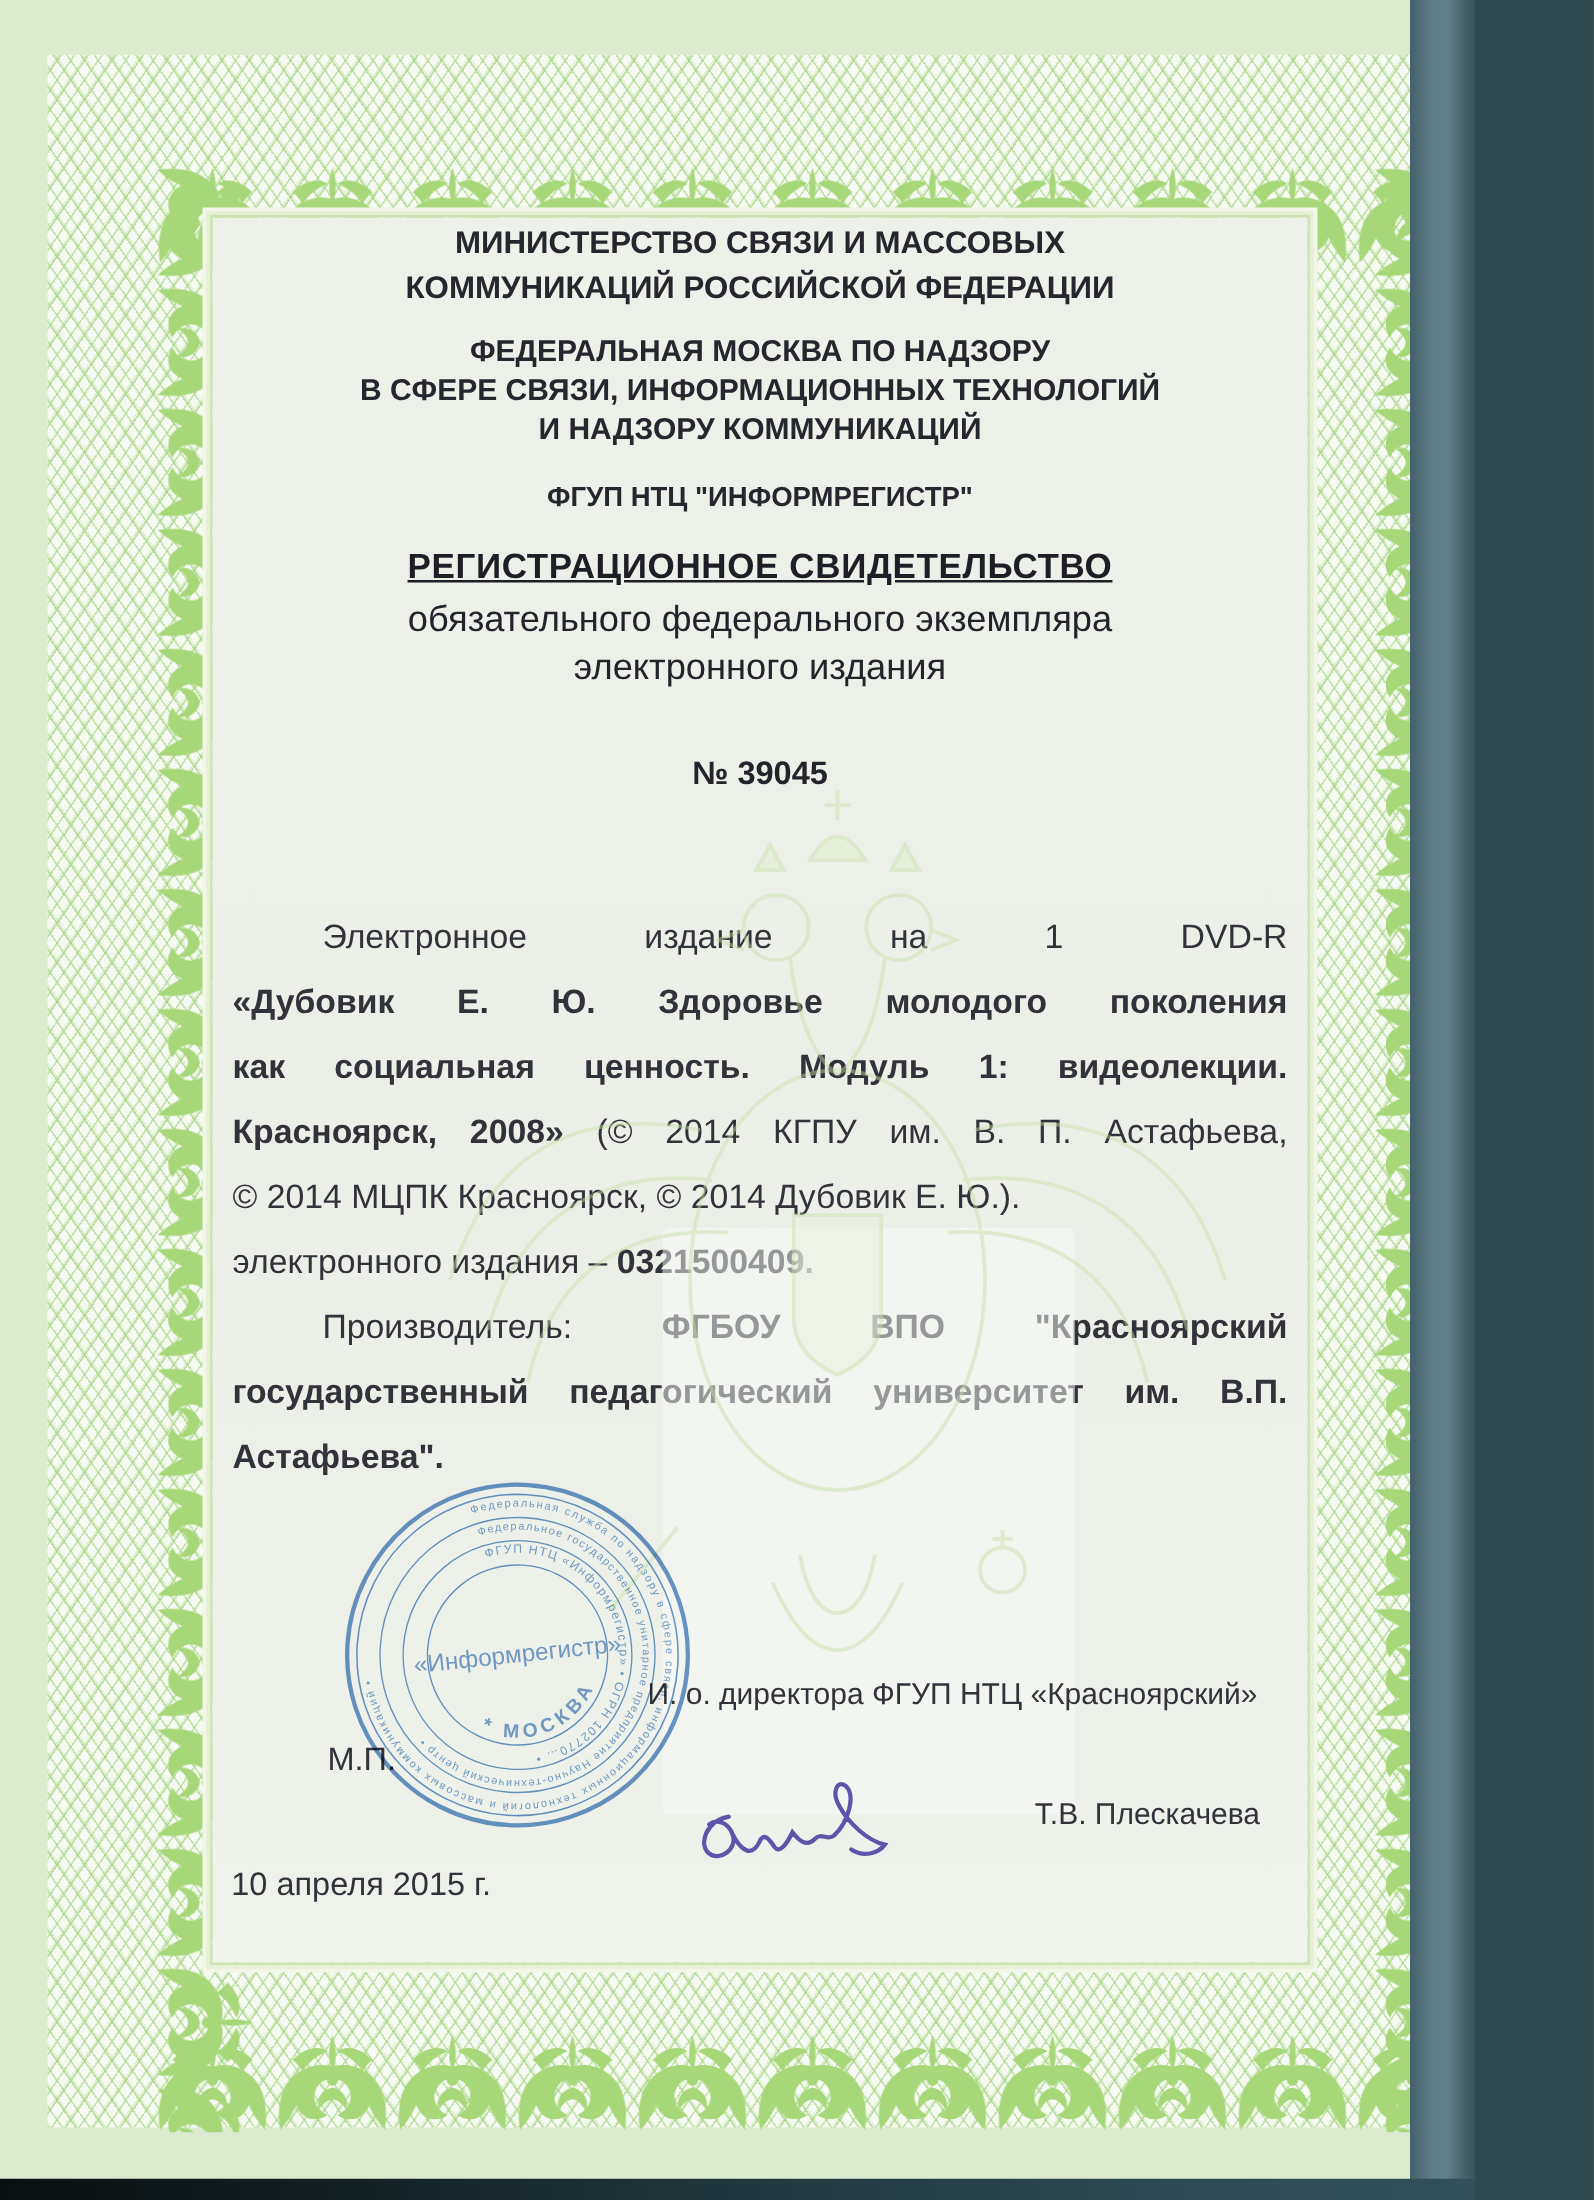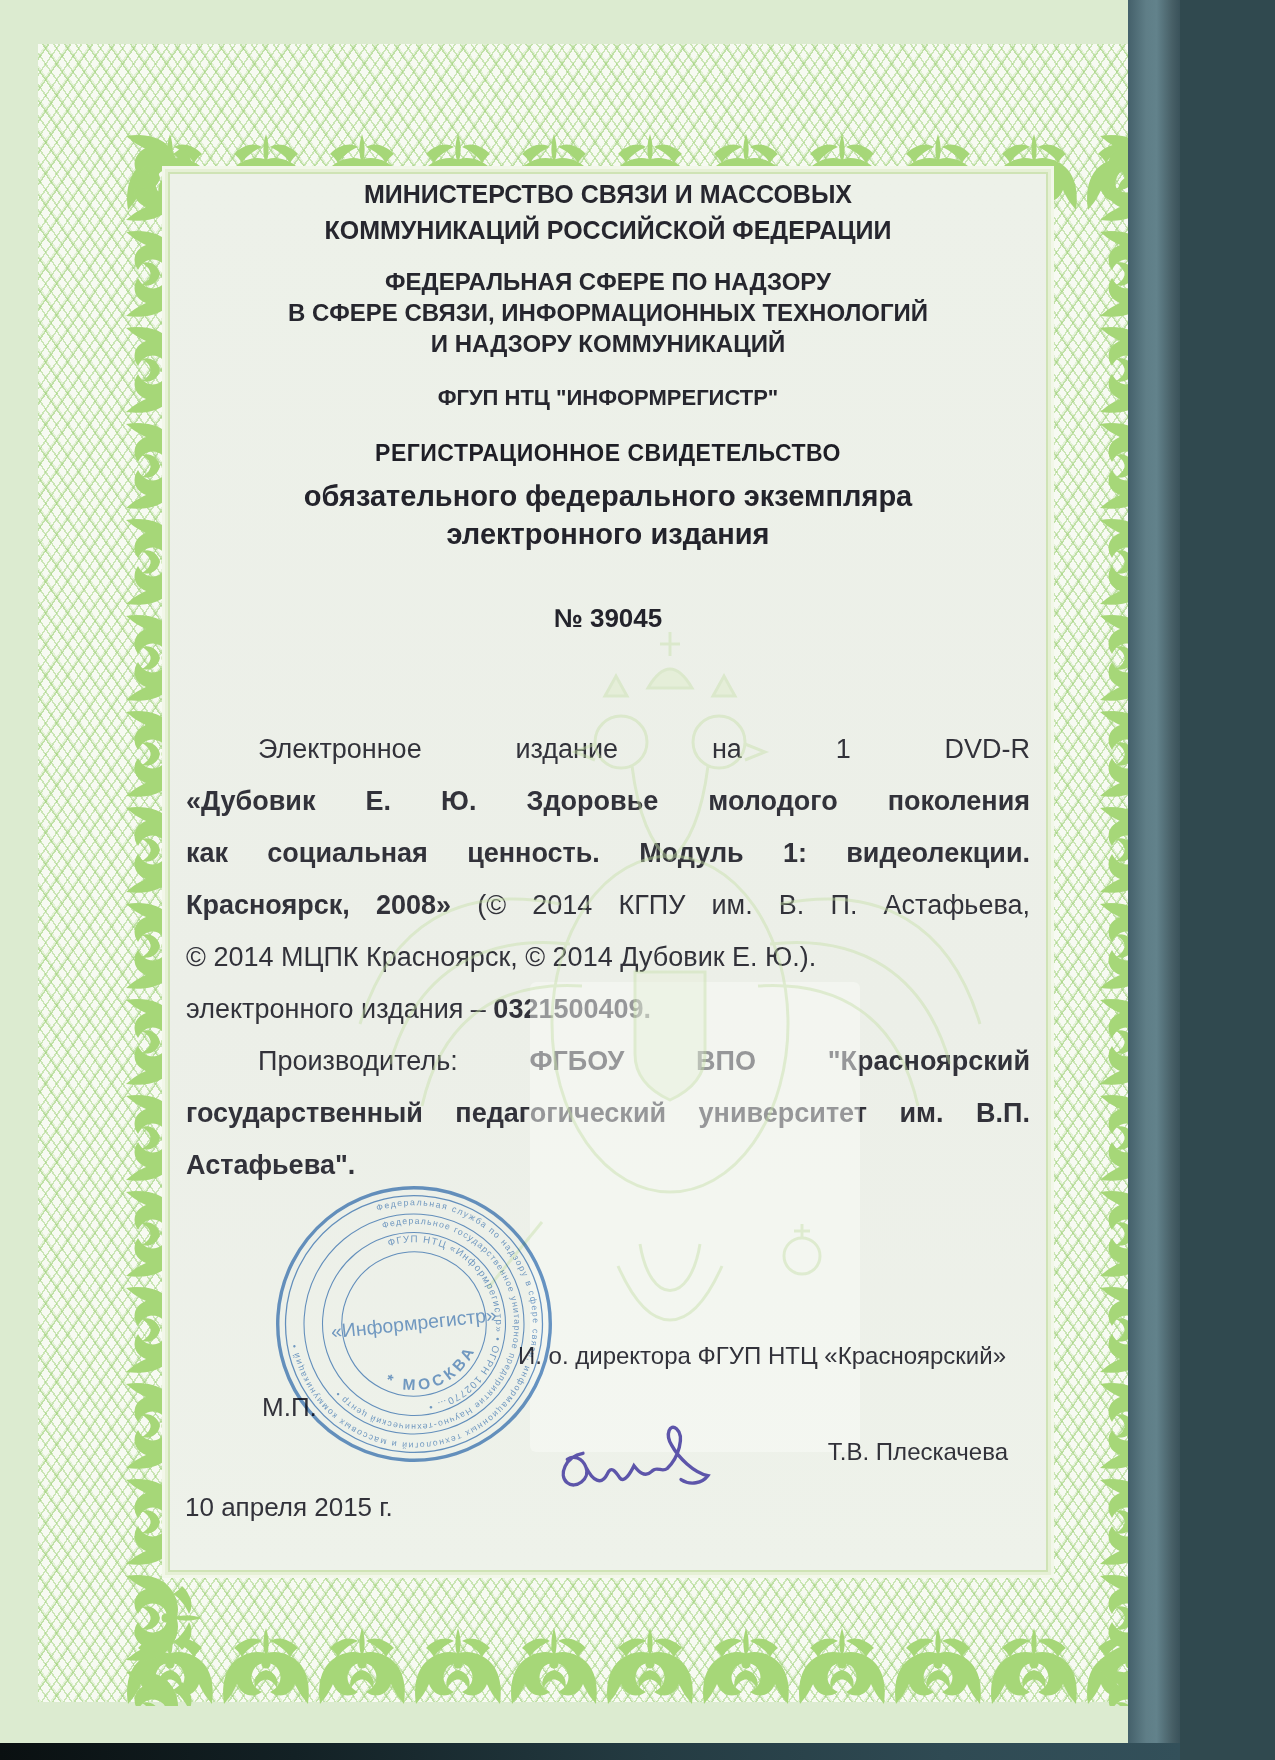--- a/index.html
+++ b/index.html
@@ -28,22 +28,22 @@
         border:2px solid #cfe3b5;
         box-shadow:0 0 0 3px #e6f0d6,0 0 0 6px #f2f7e9;
         padding:0 16px;color:#2c2c33;}
   .glare{position:absolute;left:360px;top:808px;width:330px;height:470px;
         background:rgba(249,251,248,.5);border-radius:6px;}
   .wm{position:absolute;left:150px;top:430px;opacity:.6;}
   .center{text-align:center;}
   .org{margin-top:2px;font-size:25px;font-weight:bold;line-height:36px;color:#26262e;}
   .service{margin-top:18px;font-size:24px;font-weight:bold;line-height:31px;color:#26262e;}
   .fgup{margin-top:24px;font-size:22px;font-weight:bold;line-height:30px;color:#26262e;}
-  .title-main{margin-top:16px;font-size:23px;font-weight:bold;line-height:48px;color:#1e1e26;letter-spacing:.5px;}
-  .title-sub{font-size:29px;font-weight:bold;line-height:38px;color:#23232b;text-align:center;}
+  .title-main{margin-top:16px;font-size:28px;font-weight:bold;line-height:48px;color:#1e1e26;letter-spacing:.5px;text-decoration:underline;}
+  .title-sub{font-size:29px;font-weight:normal;line-height:38px;color:#23232b;text-align:center;}
   .cert-no{margin-top:42px;font-size:26px;font-weight:bold;line-height:46px;color:#23232b;}
   .body-block{margin-top:82px;font-size:27px;line-height:52px;color:#32323a;}
   .bl{text-align:justify;text-align-last:justify;}
   .bl-left{text-align:left;text-align-last:left;}
   .ind{padding-left:72px;}
   .b{font-weight:bold;}
   .abs{position:absolute;}
   .io-line{right:40px;top:1168px;font-size:24px;color:#32323a;}
   .mp{left:92px;top:1218px;font-size:26px;color:#32323a;}
   .signer{right:38px;top:1264px;font-size:24px;color:#32323a;}
@@ -121,21 +121,21 @@
           <path d="M315,368 h70 v82 q0,30 -35,46 q-35,-16 -35,-46 z" fill="#e7f1da"></path>
         </g>
       </svg>
 
       <div class="center org">
         <div>МИНИСТЕРСТВО СВЯЗИ И МАССОВЫХ</div>
         <div>КОММУНИКАЦИЙ РОССИЙСКОЙ ФЕДЕРАЦИИ</div>
       </div>
 
       <div class="center service">
-        <div>ФЕДЕРАЛЬНАЯ СФЕРЕ ПО НАДЗОРУ</div>
+        <div>ФЕДЕРАЛЬНАЯ МОСКВА ПО НАДЗОРУ</div>
         <div>В СФЕРЕ СВЯЗИ, ИНФОРМАЦИОННЫХ ТЕХНОЛОГИЙ</div>
         <div>И НАДЗОРУ КОММУНИКАЦИЙ</div>
       </div>
 
       <div class="center fgup">ФГУП НТЦ "ИНФОРМРЕГИСТР"</div>
 
       <div class="center title-main">РЕГИСТРАЦИОННОЕ СВИДЕТЕЛЬСТВО</div>
       <div class="center title-sub">обязательного федерального экземпляра</div>
       <div class="center title-sub">электронного издания</div>
 

